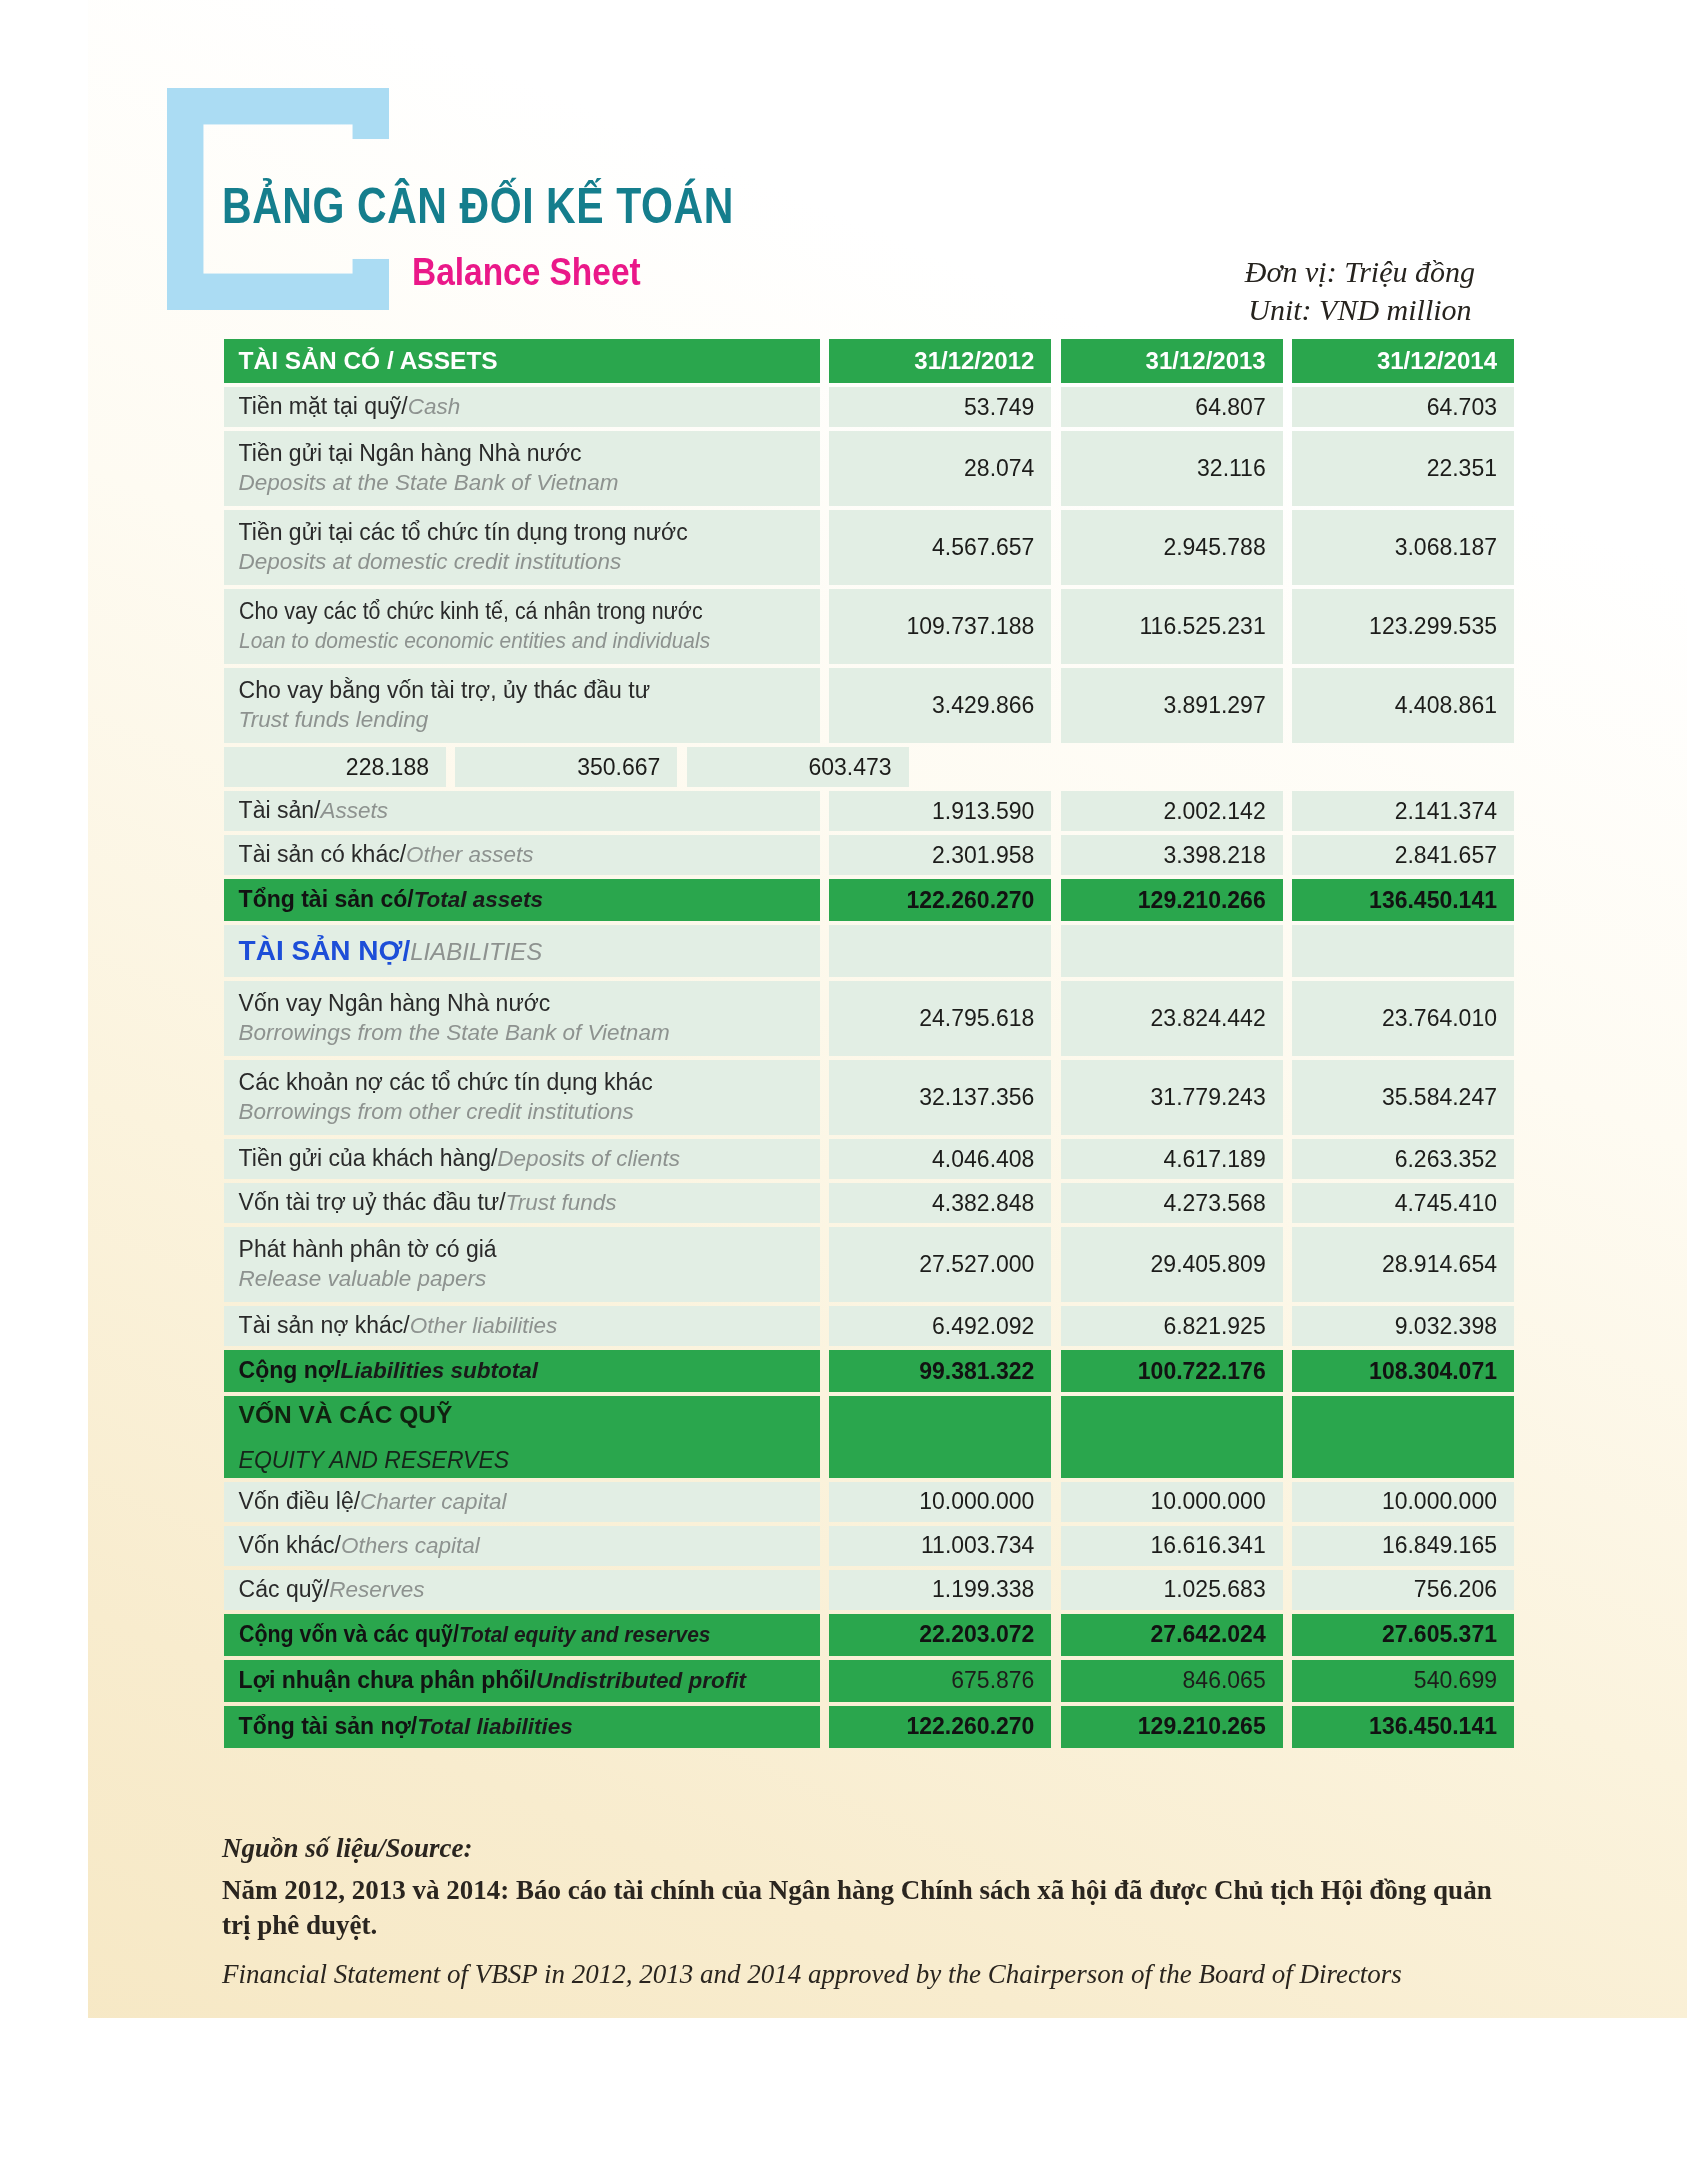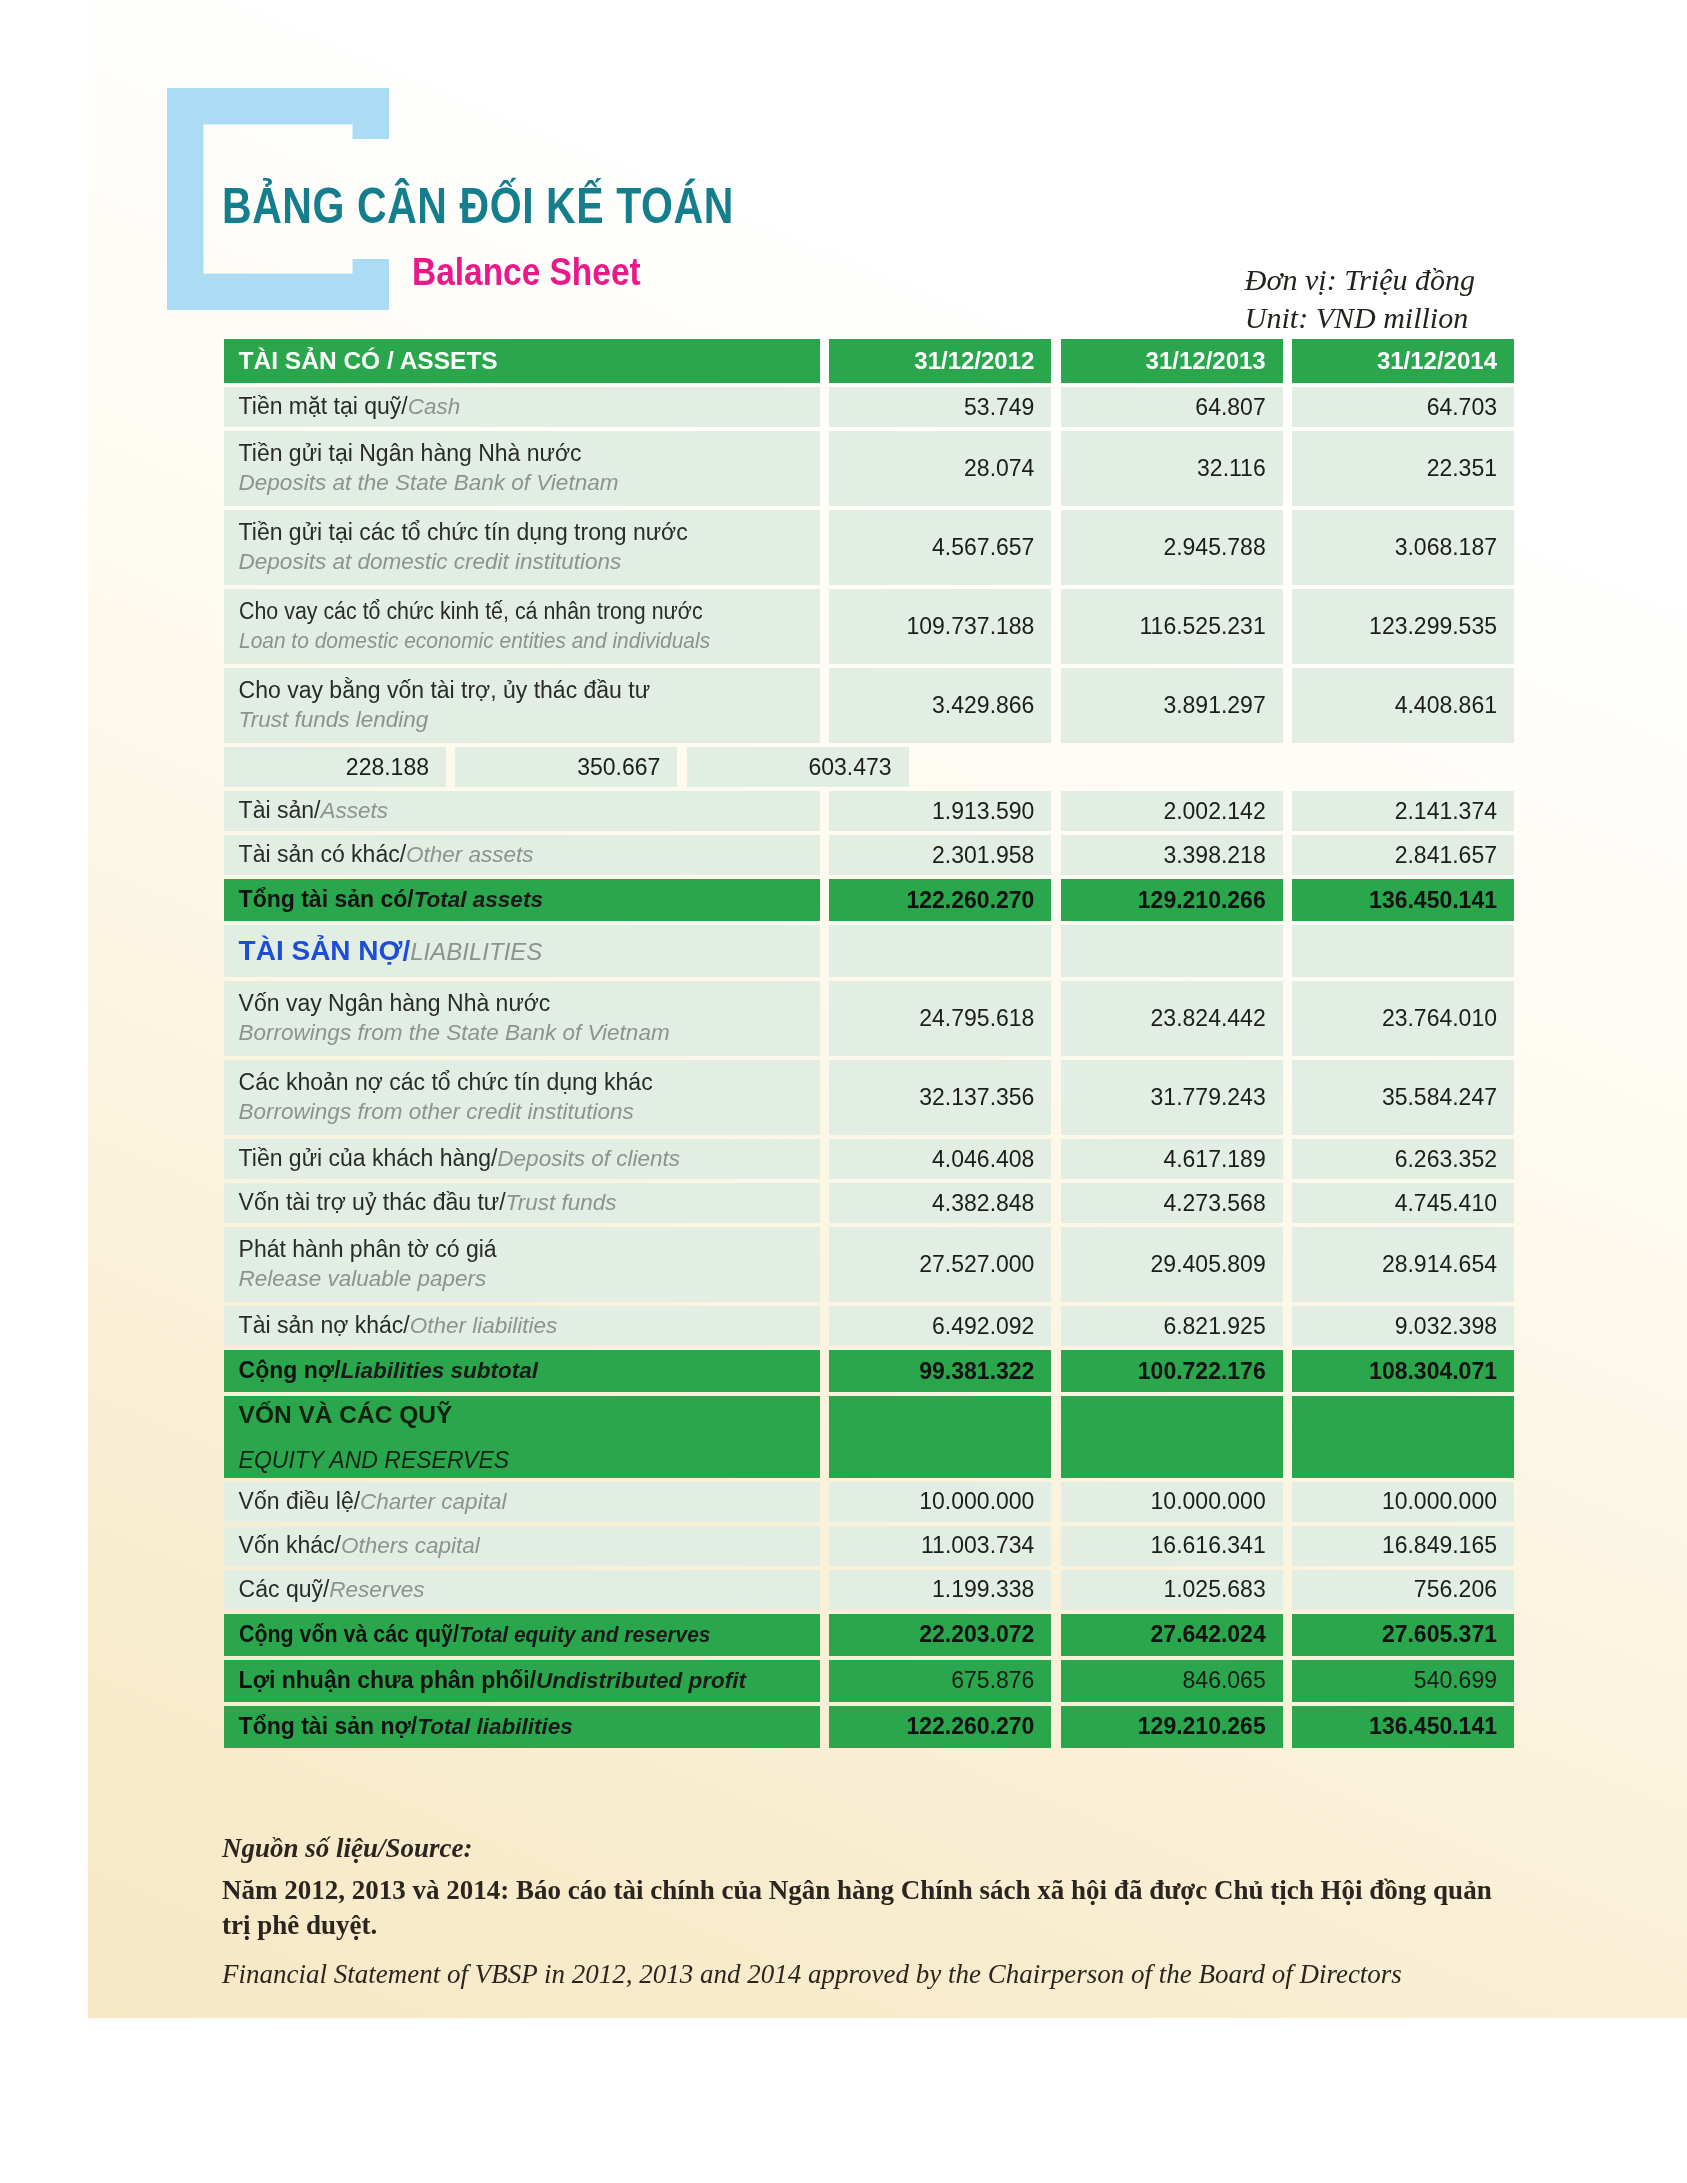--- a/index.html
+++ b/index.html
@@ -7,22 +7,22 @@
         font-family:"Liberation Sans",sans-serif;}
   .paper-bg{position:absolute;left:88px;top:0;width:1599px;height:2183px;
         background:linear-gradient(203deg,#ffffff 20%,#fefbf2 40%,#fbf3dd 62%,#f8ecce 80%,#f6e7c2 100%);}
   
   .bracket{position:absolute;left:167px;top:88px;}
   
   .title-vi{position:absolute;left:222px;top:177px;margin:0;font-size:50px;font-weight:bold;
         color:#157e8d;white-space:nowrap;transform:scaleX(.82);transform-origin:left top;letter-spacing:0.7px;}
   .title-en{position:absolute;left:412px;top:251px;margin:0;font-size:38px;font-weight:bold;
         color:#ea1889;white-space:nowrap;transform:scaleX(.88);transform-origin:left top;}
-  .unit{position:absolute;right:212px;top:253px;text-align:left;
-        font-family:"Liberation Serif",serif;font-style:italic;font-size:30px;line-height:38px;color:#26231e;margin-top:8px;}
+  .unit{position:absolute;right:212px;top:253px;text-align:center;
+        font-family:"Liberation Serif",serif;font-style:italic;font-size:30px;line-height:38px;color:#26231e;}
   
   .btable{position:absolute;left:224px;top:339px;width:1290px;}
   .row{display:flex;gap:9.3px;margin-bottom:4px;}
   .cell{box-sizing:border-box;}
   .lab{flex:1;display:flex;flex-direction:column;justify-content:center;
         padding:2.6px 6.6px 2.6px 14.6px;background:#e2eee4;line-height:1.28;}
   .val{width:222px;display:flex;align-items:center;justify-content:flex-end;
         padding-right:17px;background:#e2eee4;font-size:23px;color:#1c1c1a;}
   .l1{white-space:nowrap;}
   .vi{font-size:23px;color:#2a2a2a;}

